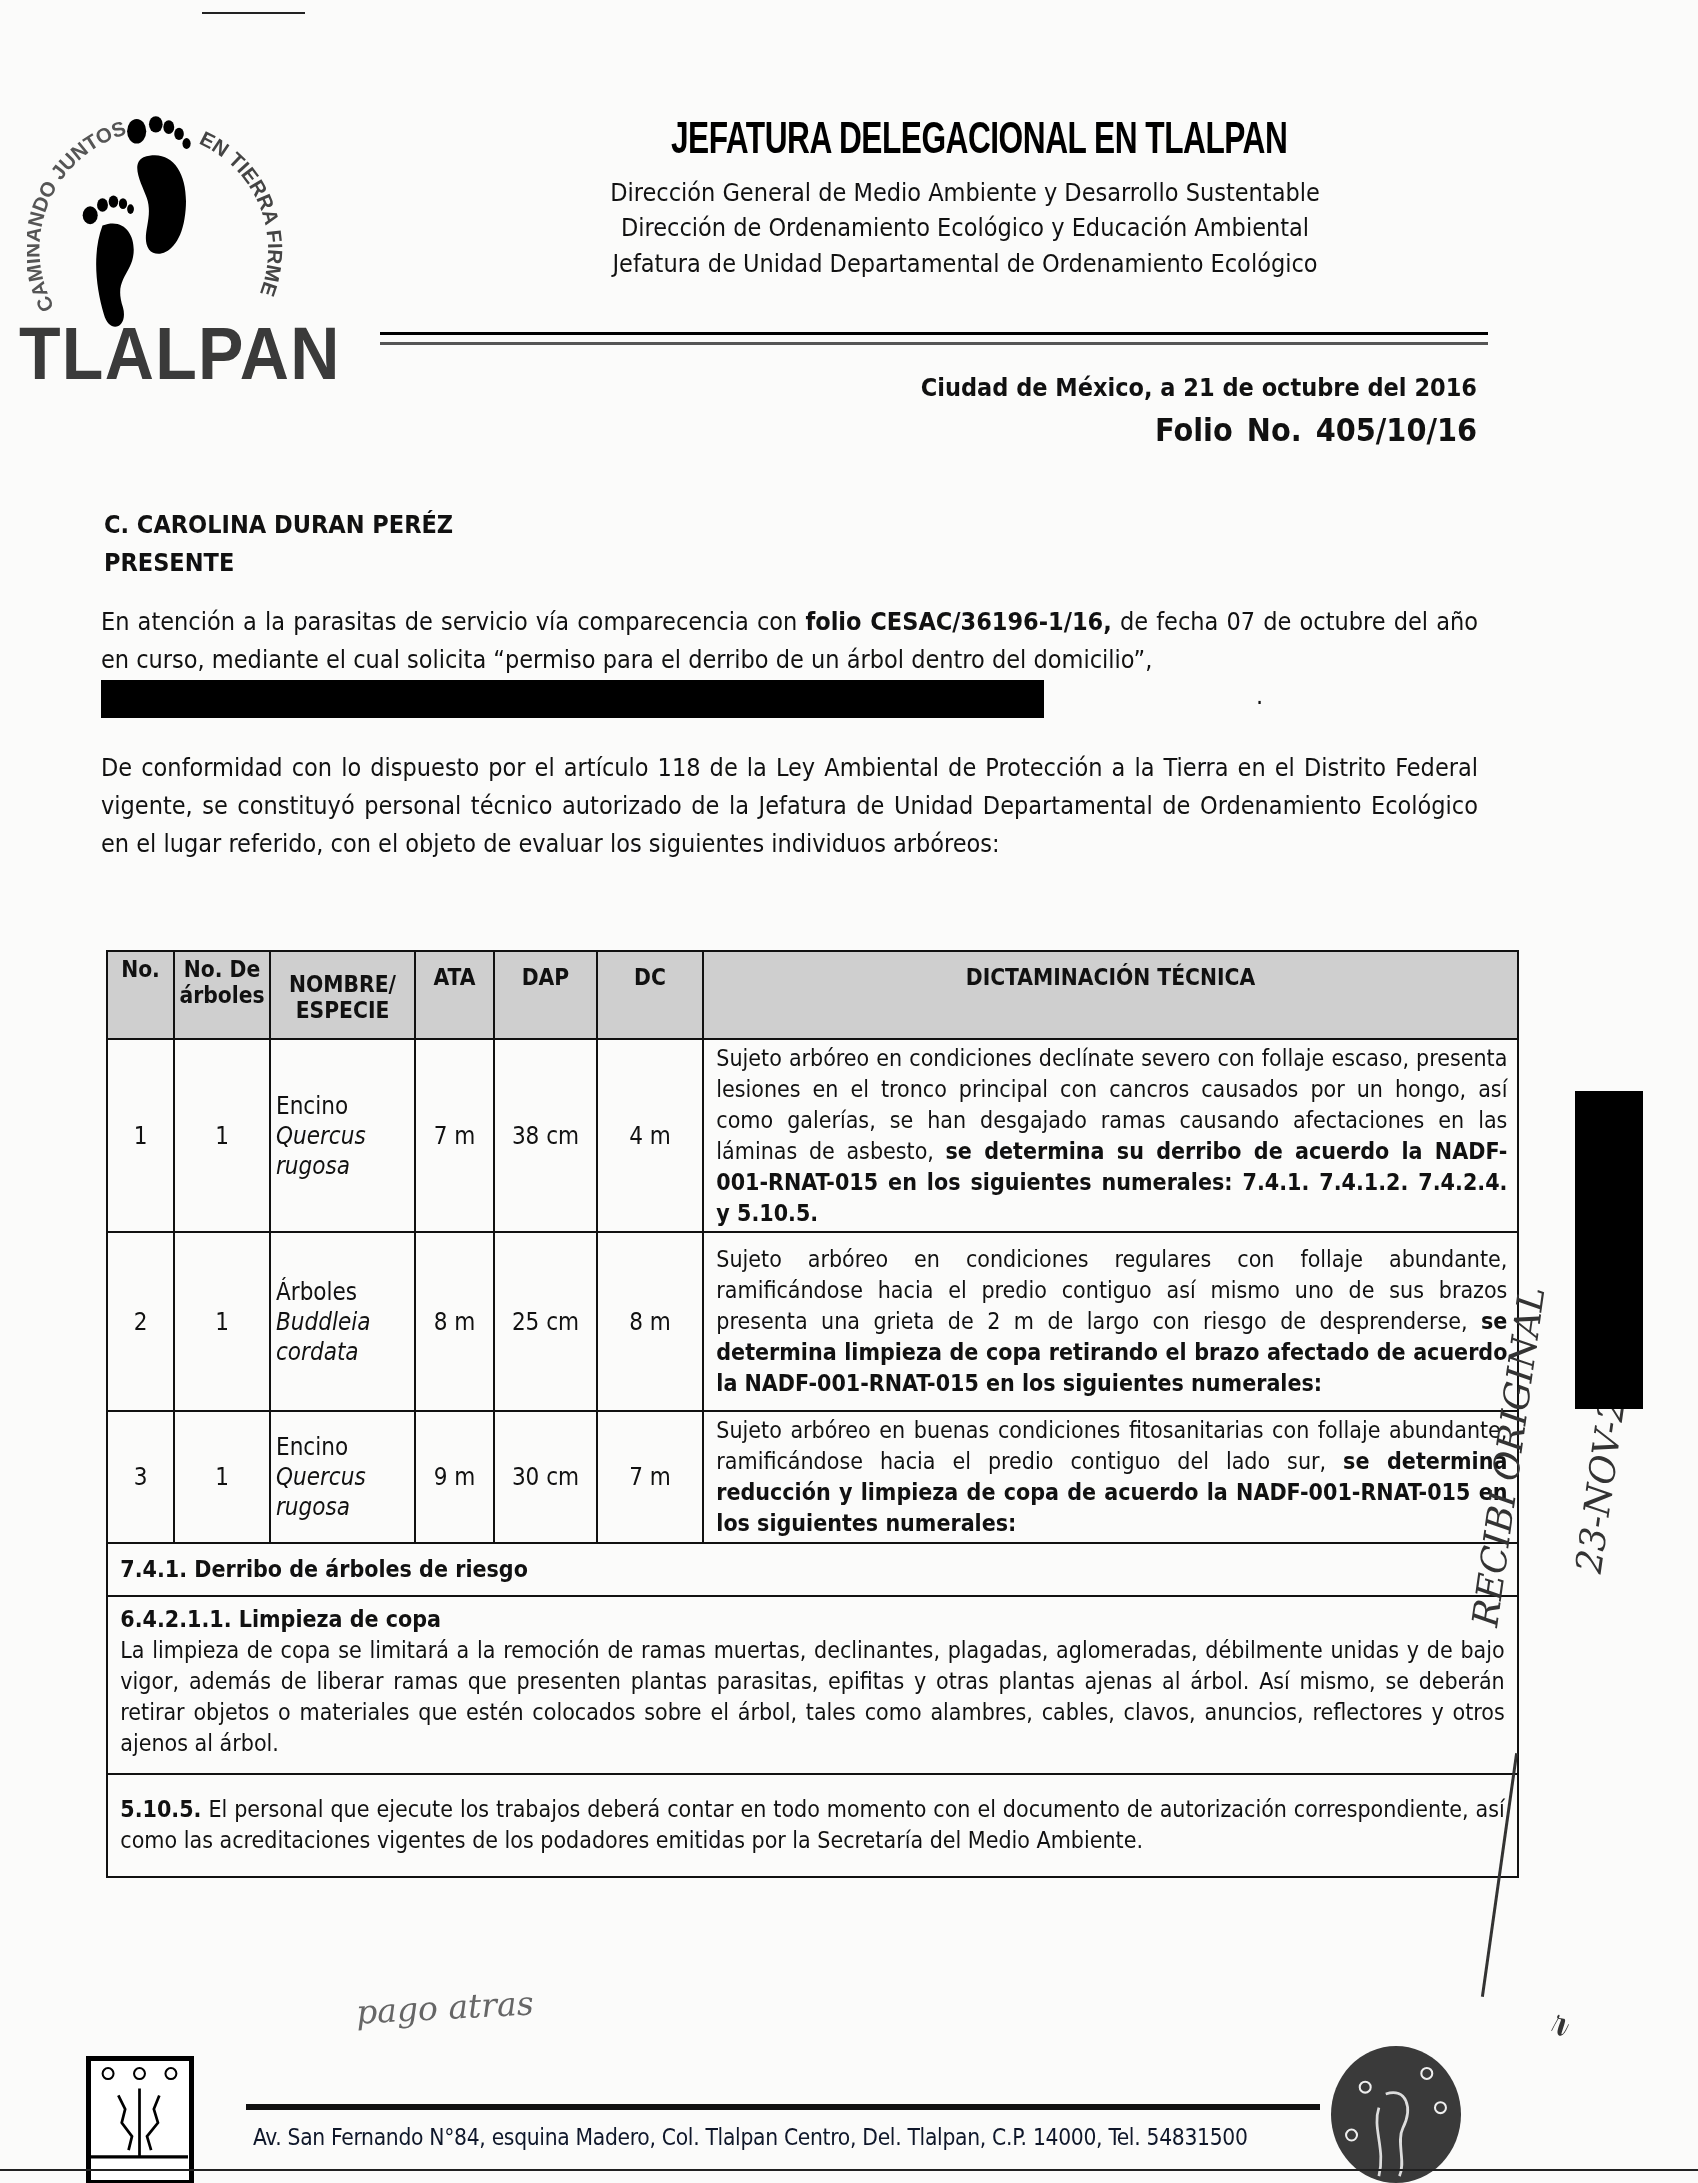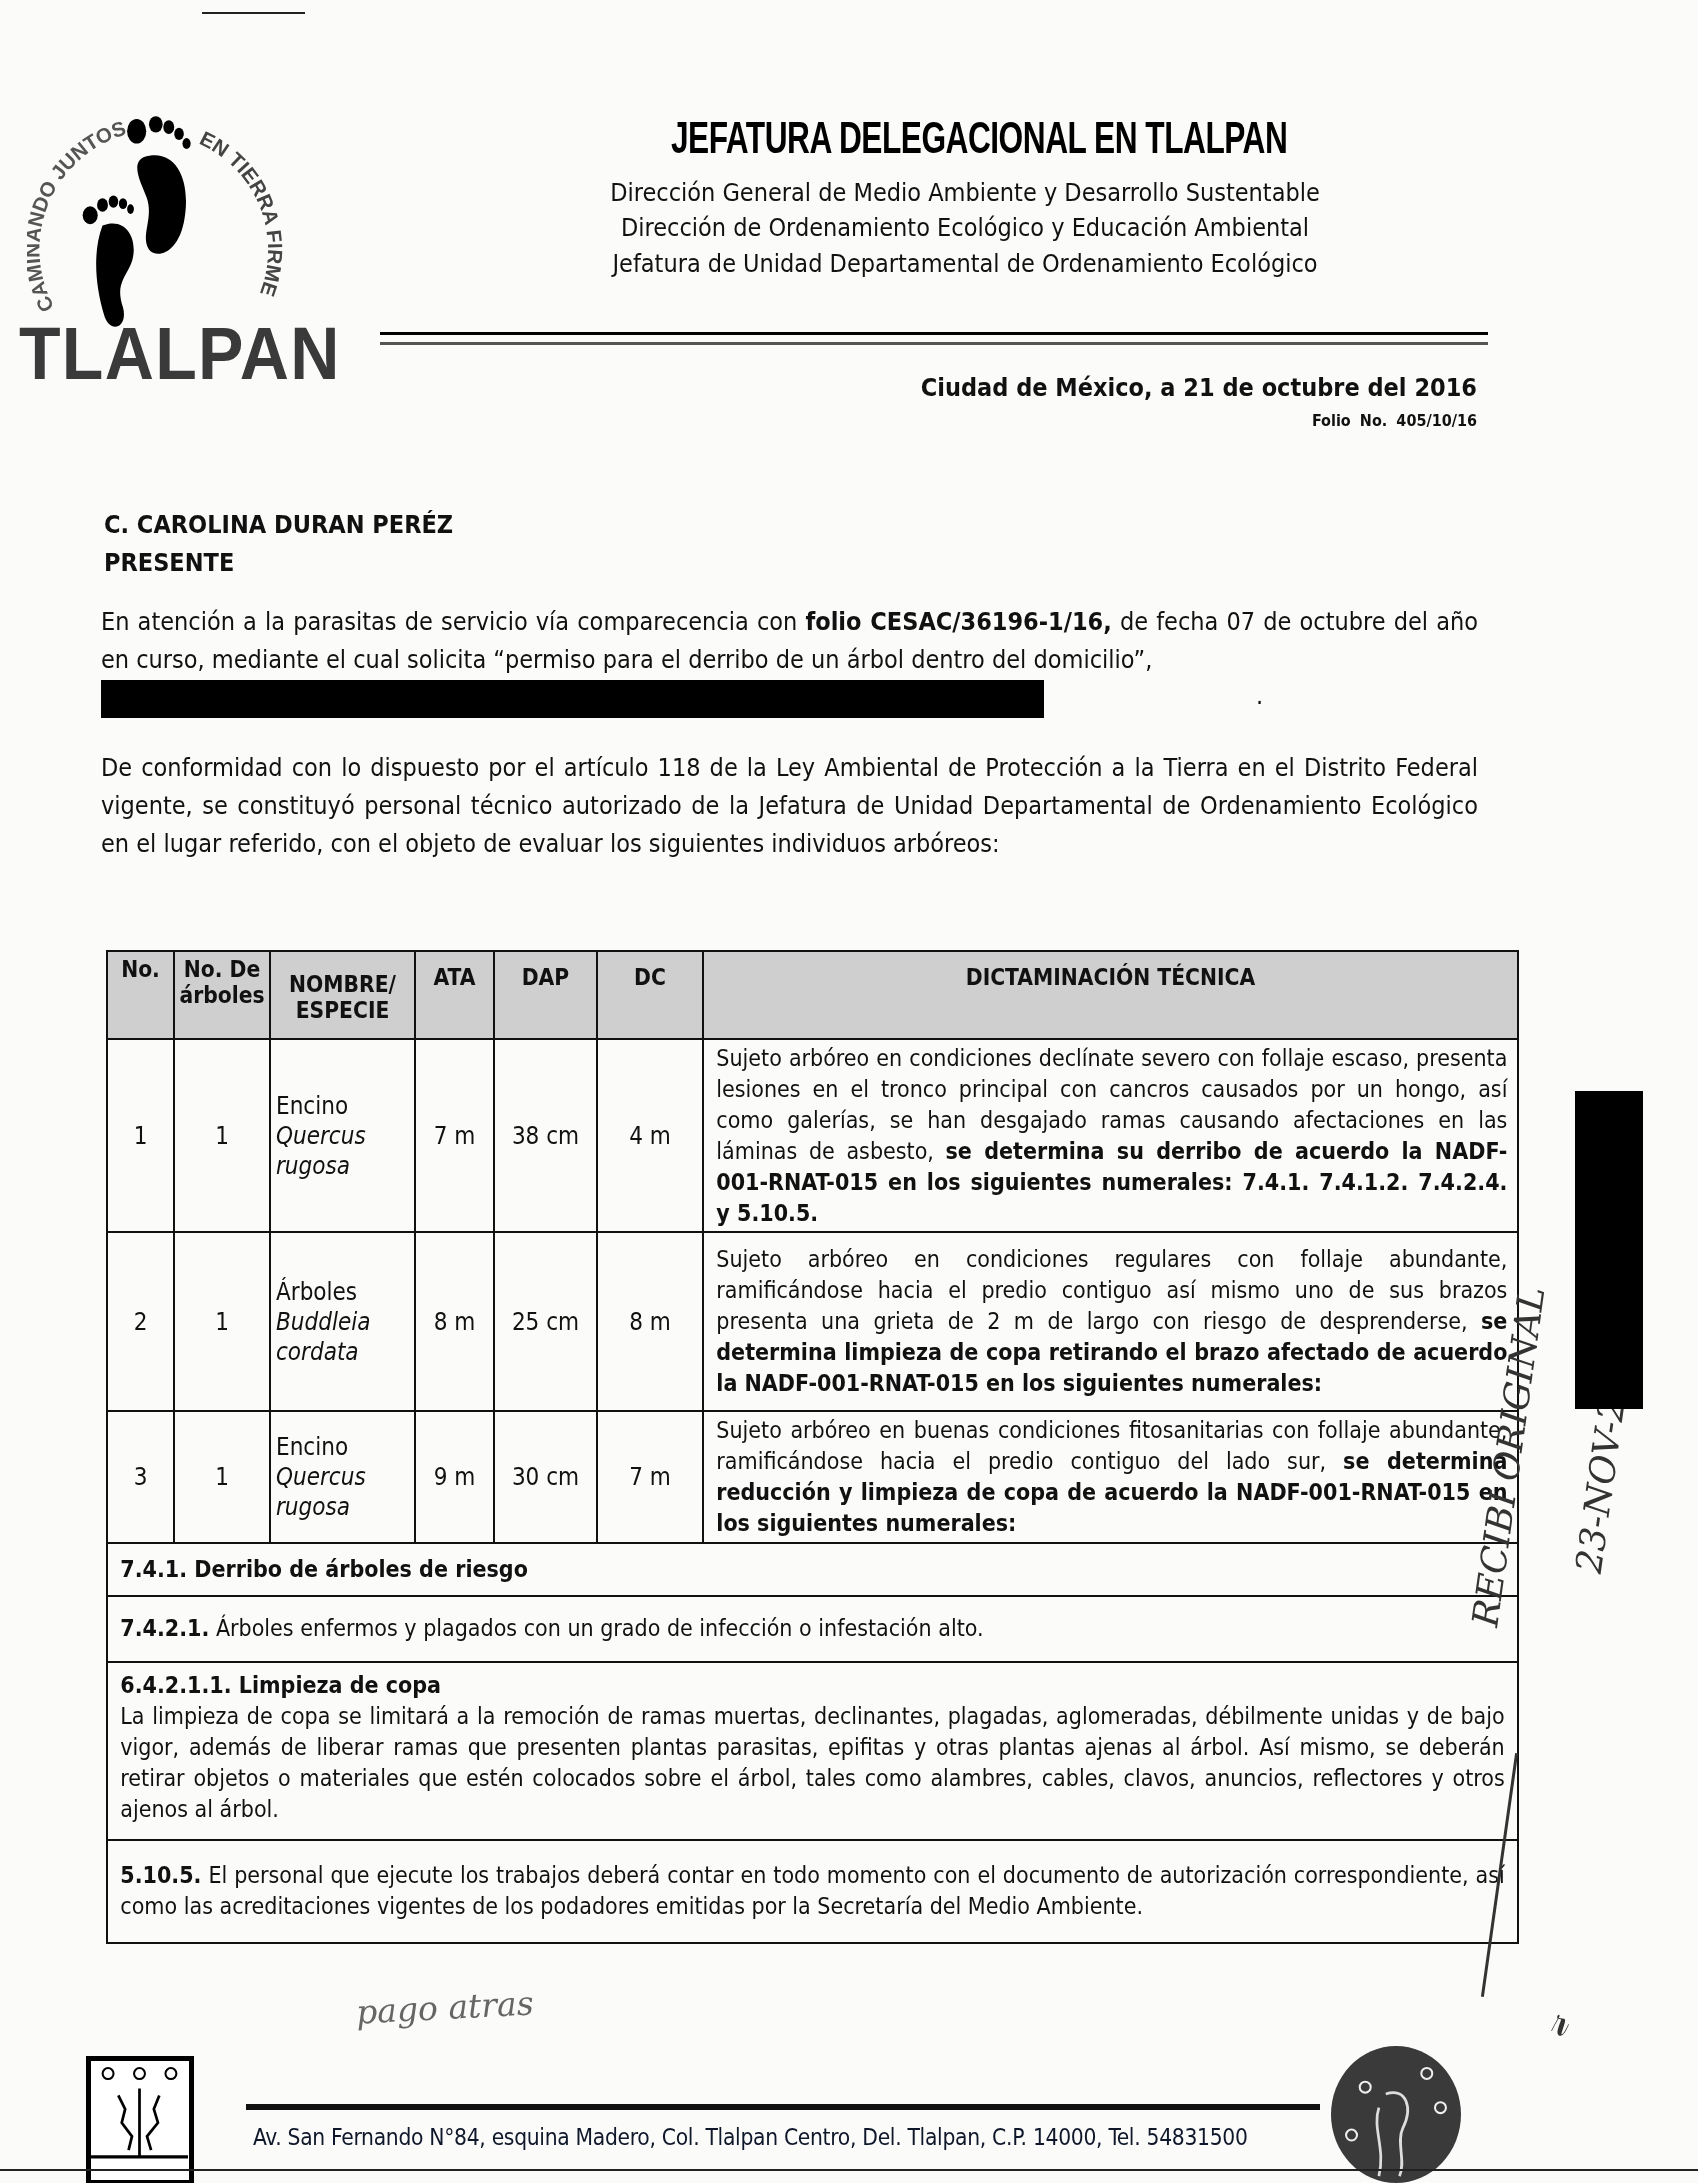--- a/index.html
+++ b/index.html
@@ -17,21 +17,21 @@
     font-size:74px; letter-spacing:1.4px; color:#3a3a3a; transform:scaleX(0.92); transform-origin:left; }
 
   
   .hdr-title { left:671px; top:113px; font-family:"Liberation Sans",sans-serif; font-weight:bold;
     font-size:44px; letter-spacing:-0.7px; transform:scaleX(0.72); transform-origin:left; color:#000; }
   .hdr-line { left:568px; width:794px; text-align:center; font-size:25px; color:#111; }
   .rule1 { left:380px; top:332px; width:1108px; height:3.4px; background:#000; }
   .rule2 { left:380px; top:342px; width:1108px; height:2.7px; background:#555; }
 
   .date { right:222px; top:373px; font-weight:bold; font-size:25px; text-align:right;margin-left:47px; }
-  .folio { right:222px; top:411px; font-weight:bold; font-size:16px; text-align:right; word-spacing:4.1px; }
+  .folio { right:222px; top:411px; font-weight:bold; font-size:32px; text-align:right; word-spacing:4.1px; }
 
   .recipient { left:104px; top:491px; font-weight:bold; font-size:25px; line-height:38px;margin-top:15px; }
 
   .para { left:101px; width:1377px; font-size:25px; line-height:38px; text-align:justify; }
   .redact1 { left:101px; top:680px; width:943px; height:38px; background:#000; }
 
   
   table.tree { position:absolute; left:106px; top:950px; width:1413px; border-collapse:collapse;
     table-layout:fixed; font-size:24px; }
   table.tree td, table.tree th { border:2.1px solid #111; vertical-align:middle; }
@@ -173,23 +173,20 @@
           <div class="it">Quercus rugosa</div>
         </td>
       <td class="c">9 m</td>
       <td class="c">30 cm</td>
       <td class="c">7 m</td>
       <td class="dict"><span>Sujeto arbóreo en buenas condiciones fitosanitarias con follaje abundante, ramificándose hacia el predio contiguo del lado sur, </span><span class="b">se determina reducción y limpieza de copa de acuerdo la NADF-001-RNAT-015 en los siguientes  numerales:</span></td>
     </tr>
     <tr style="height:53px">
       <td colspan="7" class="full"><span class="b">7.4.1. Derribo de árboles de riesgo</span><span></span></td>
     </tr>
-    <tr style="height:66px">
-      <td colspan="7" class="full"><span class="b">7.4.2.1.</span><span> Árboles enfermos y plagados con un grado de infección o infestación alto.</span></td>
-    </tr>
     <tr style="height:178px">
       <td colspan="7" class="full" style="vertical-align:top">
           <div class="b">6.4.2.1.1. Limpieza de copa</div>
           <div>La limpieza de copa se limitará a la remoción de ramas muertas, declinantes, plagadas, aglomeradas, débilmente unidas y de bajo vigor, además de liberar ramas que presenten plantas parasitas, epifitas y otras plantas ajenas al árbol. Así mismo, se deberán retirar objetos o materiales que estén colocados sobre el árbol, tales como alambres, cables, clavos, anuncios, reflectores y otros ajenos al árbol.</div>
         </td>
     </tr>
     <tr style="height:103px">
       <td colspan="7" class="full"><span class="b">5.10.5.</span><span> El personal que ejecute los trabajos deberá contar en todo momento con el documento de autorización correspondiente, así como las acreditaciones vigentes de los podadores emitidas por la Secretaría del Medio Ambiente.</span></td>
     </tr>
   </tbody>

